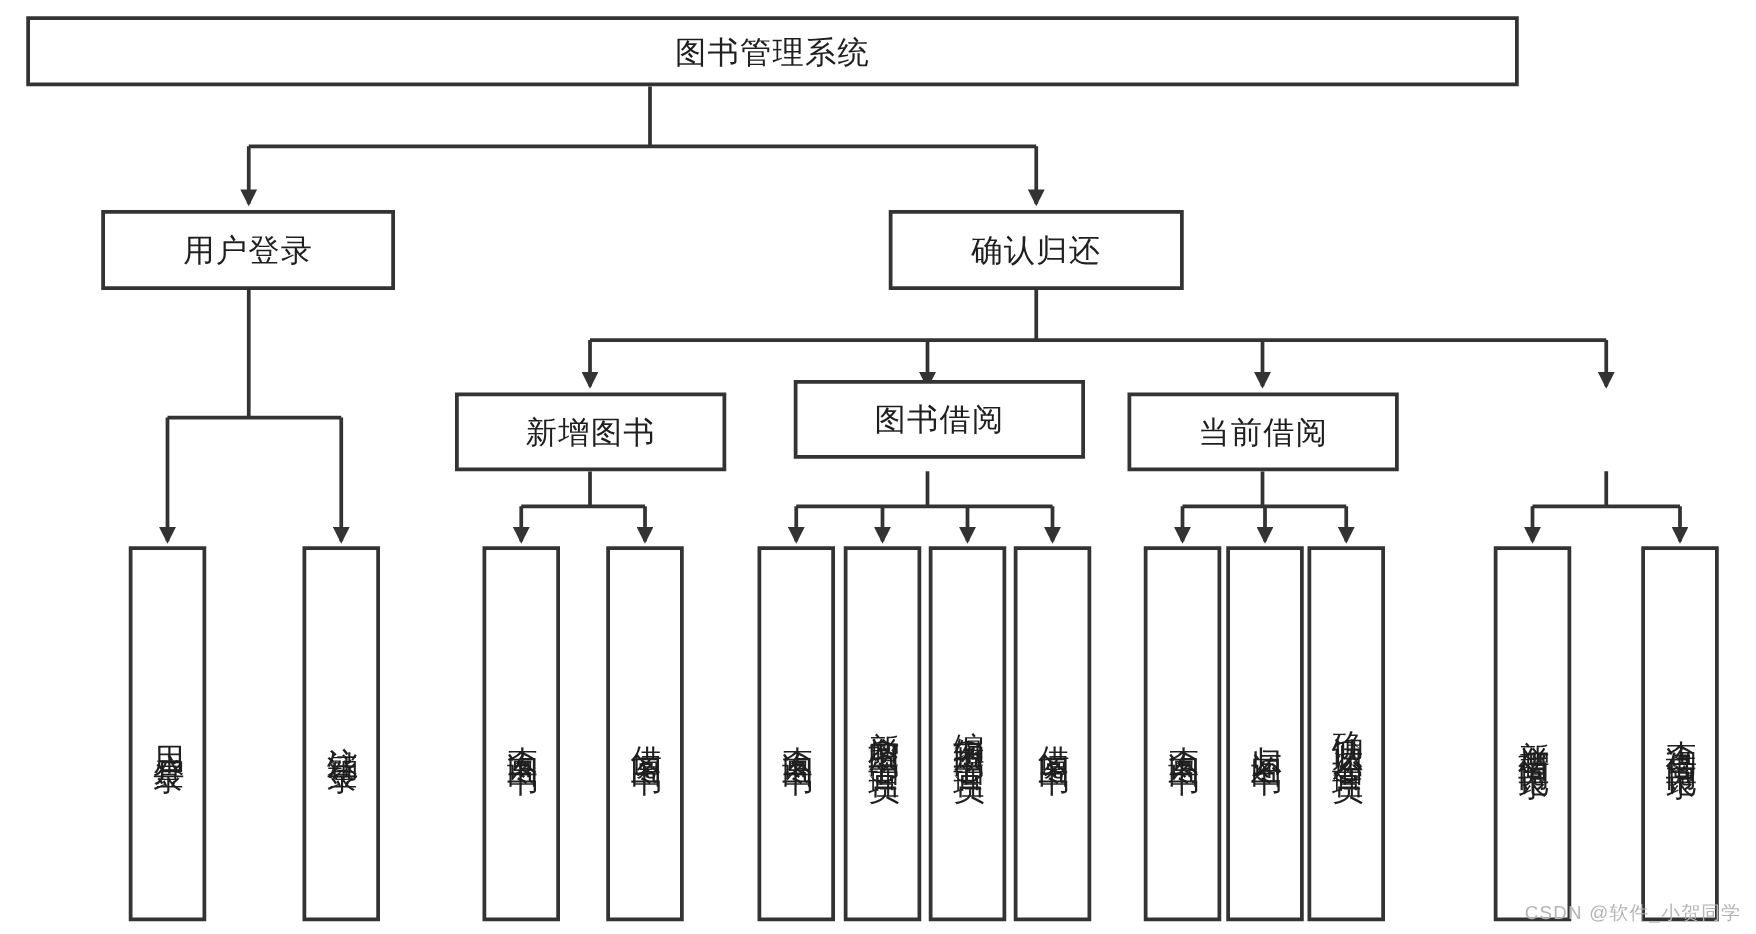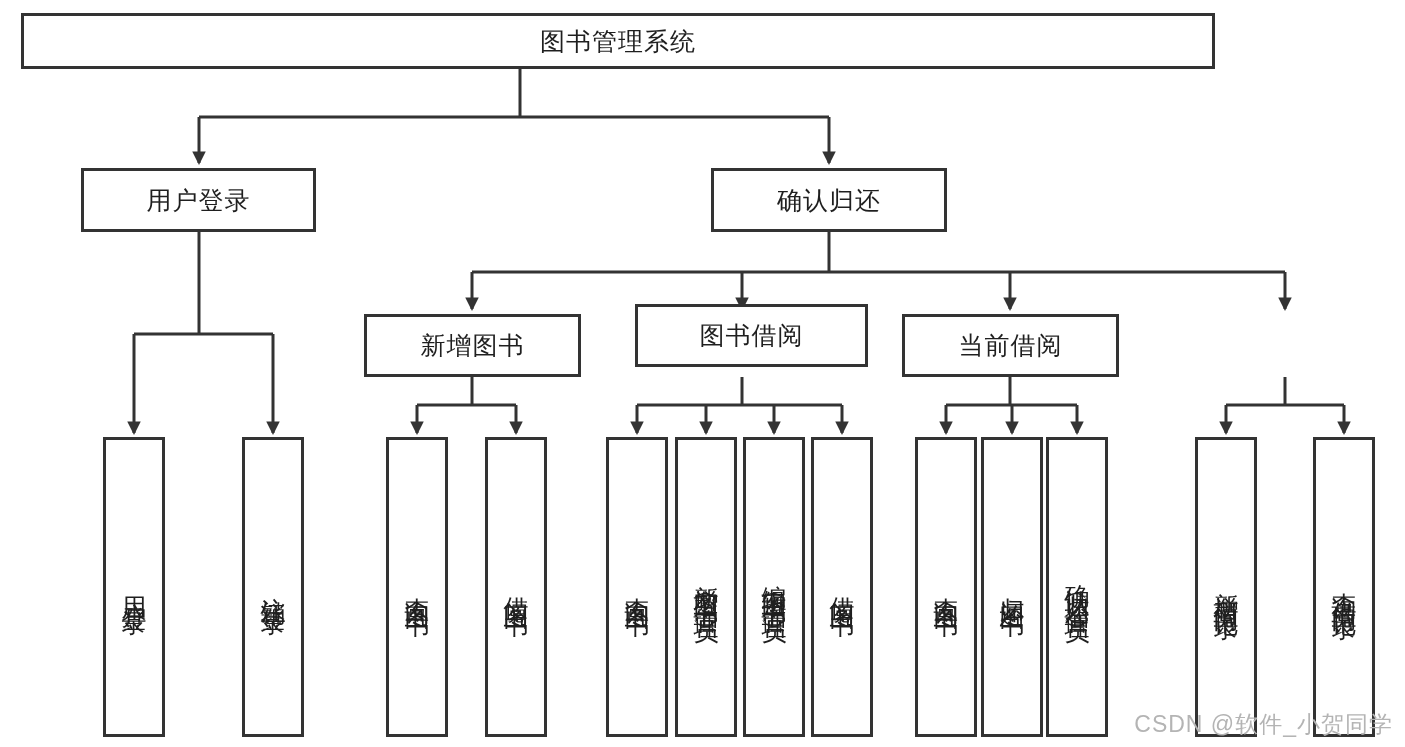--- a/index.html
+++ b/index.html
@@ -17,21 +17,21 @@
     position:absolute;top:437px;width:62px;height:300px;box-sizing:border-box;
     border:3px solid #333333;background:#ffffff;
     display:flex;align-items:center;justify-content:center;color:#1f1f1f;
   }
   .vtext{
     writing-mode:vertical-rl;text-orientation:mixed;
     font-size:25px;line-height:1;letter-spacing:5px;white-space:nowrap;
   }
   .watermark{
     position:absolute;right:12px;bottom:7px;z-index:5;
-    font-size:23px;letter-spacing:1px;color:#b4b4b4;white-space:nowrap;
+    font-size:15px;letter-spacing:1px;color:#b4b4b4;white-space:nowrap;
   }
 </style>
 </head>
 <body>
 
 <div class="canvas">
 
   <svg class="connectors" width="1405" height="747" viewBox="0 0 1405 747">
     <defs>
       <marker id="arrow" viewBox="0 0 10 10" refX="8.5" refY="5" markerWidth="6" markerHeight="4.5" orient="auto">

